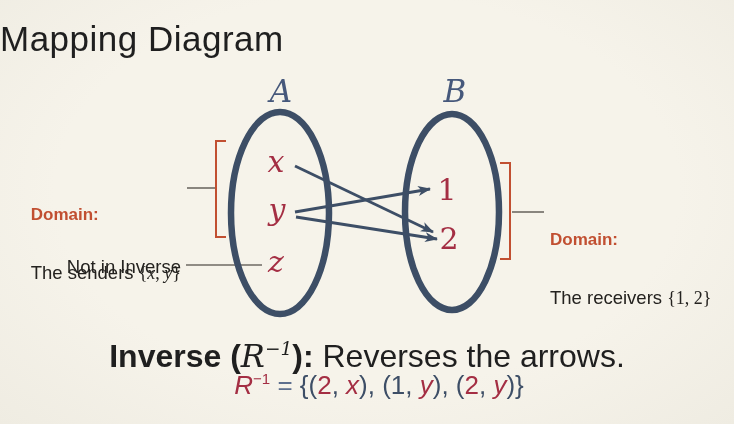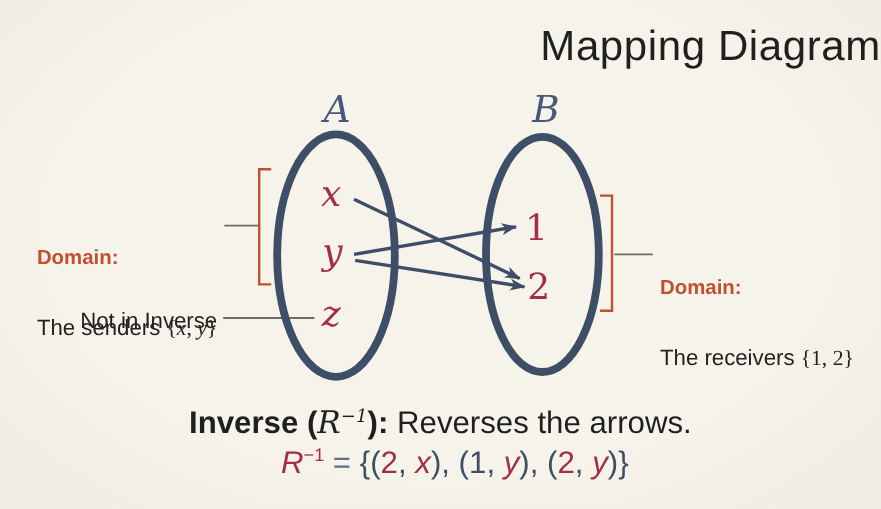--- a/index.html
+++ b/index.html
@@ -20,21 +20,21 @@
     position: relative;
     width: 734px;
     height: 424px;
     overflow: hidden;
     background: radial-gradient(ellipse at 50% 45%, #f6f3ea 60%, #efecE2 100%);
     background-color: var(--background);
   }
   .title {
     position: absolute;
     top: 19px; left: 0; width: 100%;
-    text-align: right;
+    text-align: left;
     font-size: 35px;
     font-weight: 500;
     letter-spacing: 0.5px;
     color: var(--text-dark);
   }
   .diagram-svg { position: absolute; inset: 0; }
   .set-ellipse { fill: none; stroke: var(--set-outline); stroke-width: 6.5; }
   .set-label {
     font-family: "DejaVu Serif", serif;
     font-style: italic;
@@ -73,21 +73,21 @@
     right: 553px; top: 256px;
     font-size: 18.5px;
     color: #24221f;
     white-space: pre;
   }
 
   .inverse-line {
     position: absolute;
     top: 337px; left: 0; width: 100%;
     text-align: center;
-    font-size: 26px;
+    font-size: 32px;
     color: var(--text-dark);
     white-space: pre;
   }
   .inverse-line .bold { font-weight: 700; }
   .serif-it { font-family: "DejaVu Serif", serif; font-style: italic; }
   sup { font-size: 0.58em; vertical-align: super; line-height: 0; }
 
   .equation-line {
     position: absolute;
     top: 370px; left: 12px; width: 100%;

